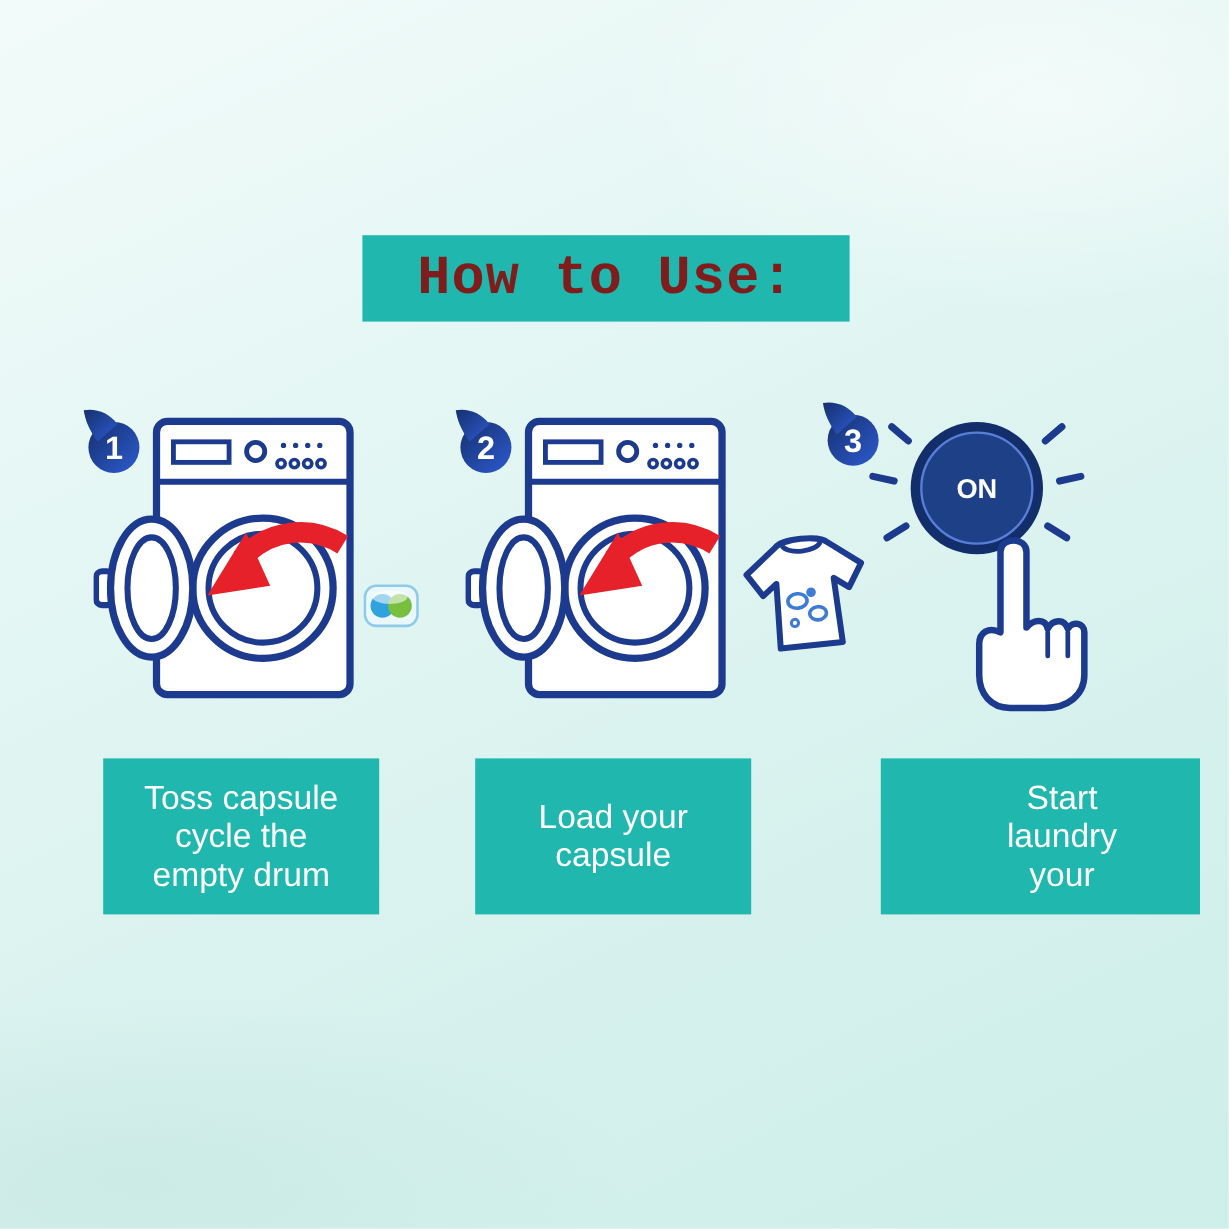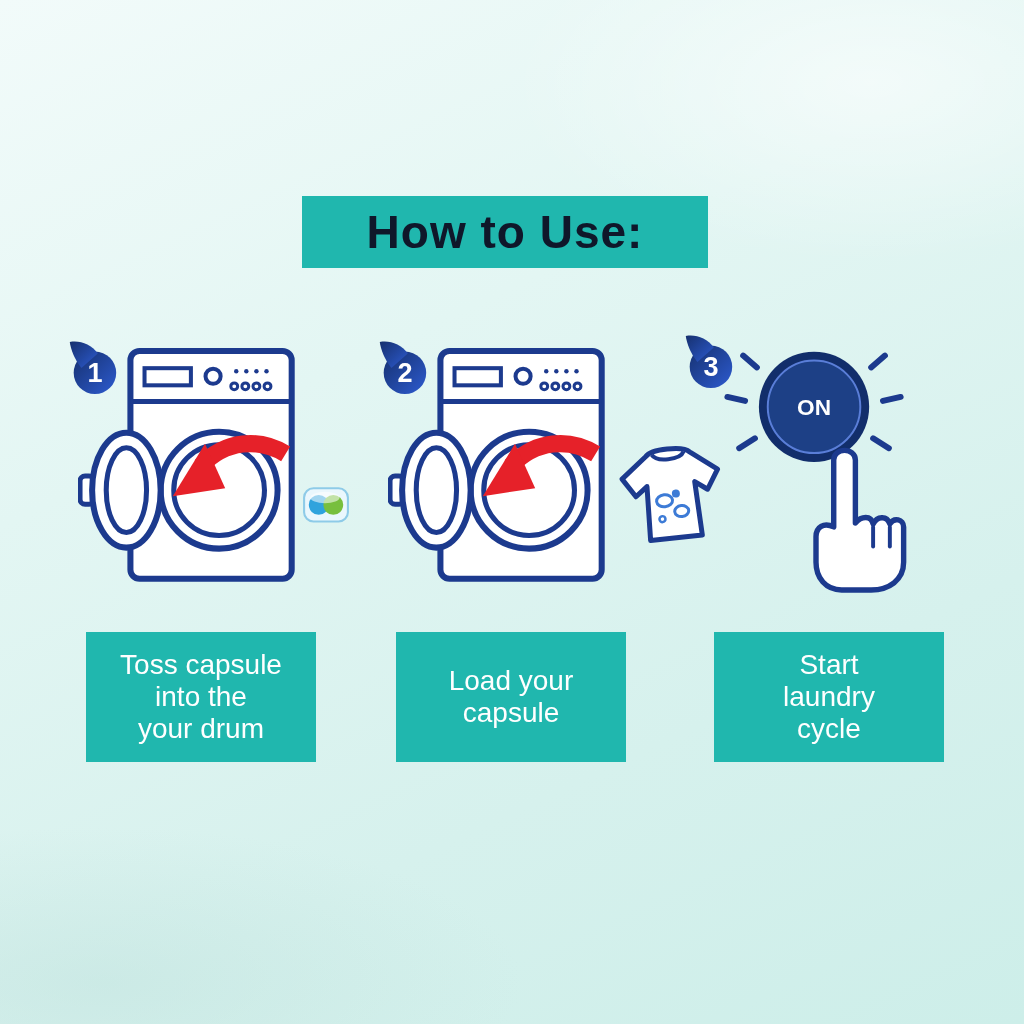--- a/index.html
+++ b/index.html
@@ -13,30 +13,30 @@
     background:
       radial-gradient(ellipse 600px 300px at 85% 8%, rgba(255,255,255,.55), rgba(255,255,255,0) 60%),
       radial-gradient(ellipse 700px 260px at 10% 96%, rgba(190,225,220,.45), rgba(255,255,255,0) 60%);
     pointer-events:none;
   }
   .header-banner{
     position:absolute;left:302px;top:196px;width:406px;height:72px;
     background:#20b7ae;display:flex;align-items:center;justify-content:center;
   }
   .header-banner h1{
-    margin:0;color:#0f172a;font-size:46px;font-weight:700;letter-spacing:1px;
+    margin:0;color:#7f1d1d;font-size:46px;font-weight:700;letter-spacing:1px;font-family:Liberation Mono, monospace;
   }
   .illu{position:absolute;}
   .badge{position:absolute;width:58px;height:60px;}
   .caption{
     position:absolute;top:632px;width:230px;height:130px;background:#20b7ae;
     display:flex;flex-direction:column;align-items:center;justify-content:center;
     color:#ffffff;font-size:28px;line-height:1.14;text-align:center;
   }
-  .cap1{left:86px;text-align:right;} .cap2{left:396px;} .cap3{left:714px;}
+  .cap1{left:86px;text-align:right;} .cap2{left:396px;} .cap3{left:734px;padding-left:36px;}
   .tshirt{transform:rotate(-6deg);}
   svg text{font-family:"Liberation Sans",sans-serif;}
 </style>
 </head>
 <body>
 
 <div class="canvas">
 
   <div class="header-banner">
     <h1>How to Use:</h1>
@@ -166,26 +166,26 @@
                C219,254 204,264 186,264 L156,264
                C140,264 130,252 130,236 L130,210
                C130,200 138,195 148,200 Z" fill="#ffffff" stroke="#1c3a8e" stroke-width="5.5" stroke-linejoin="round"></path>
       <line x1="188" y1="200" x2="188" y2="220" stroke="#1c3a8e" stroke-width="4" stroke-linecap="round"></line>
       <line x1="205" y1="200" x2="205" y2="220" stroke="#1c3a8e" stroke-width="4" stroke-linecap="round"></line>
     </g>
   </svg>
 
   <div class="caption cap1">
       <div>Toss capsule</div>
-      <div>into the</div>
-      <div>your drum</div>
+      <div>cycle the</div>
+      <div>empty drum</div>
     </div>
   <div class="caption cap2">
       <div>Load your</div>
       <div>capsule</div>
     </div>
   <div class="caption cap3">
       <div>Start</div>
       <div>laundry</div>
-      <div>cycle</div>
+      <div>your</div>
     </div>
 
 </div>
 
 </body></html>

